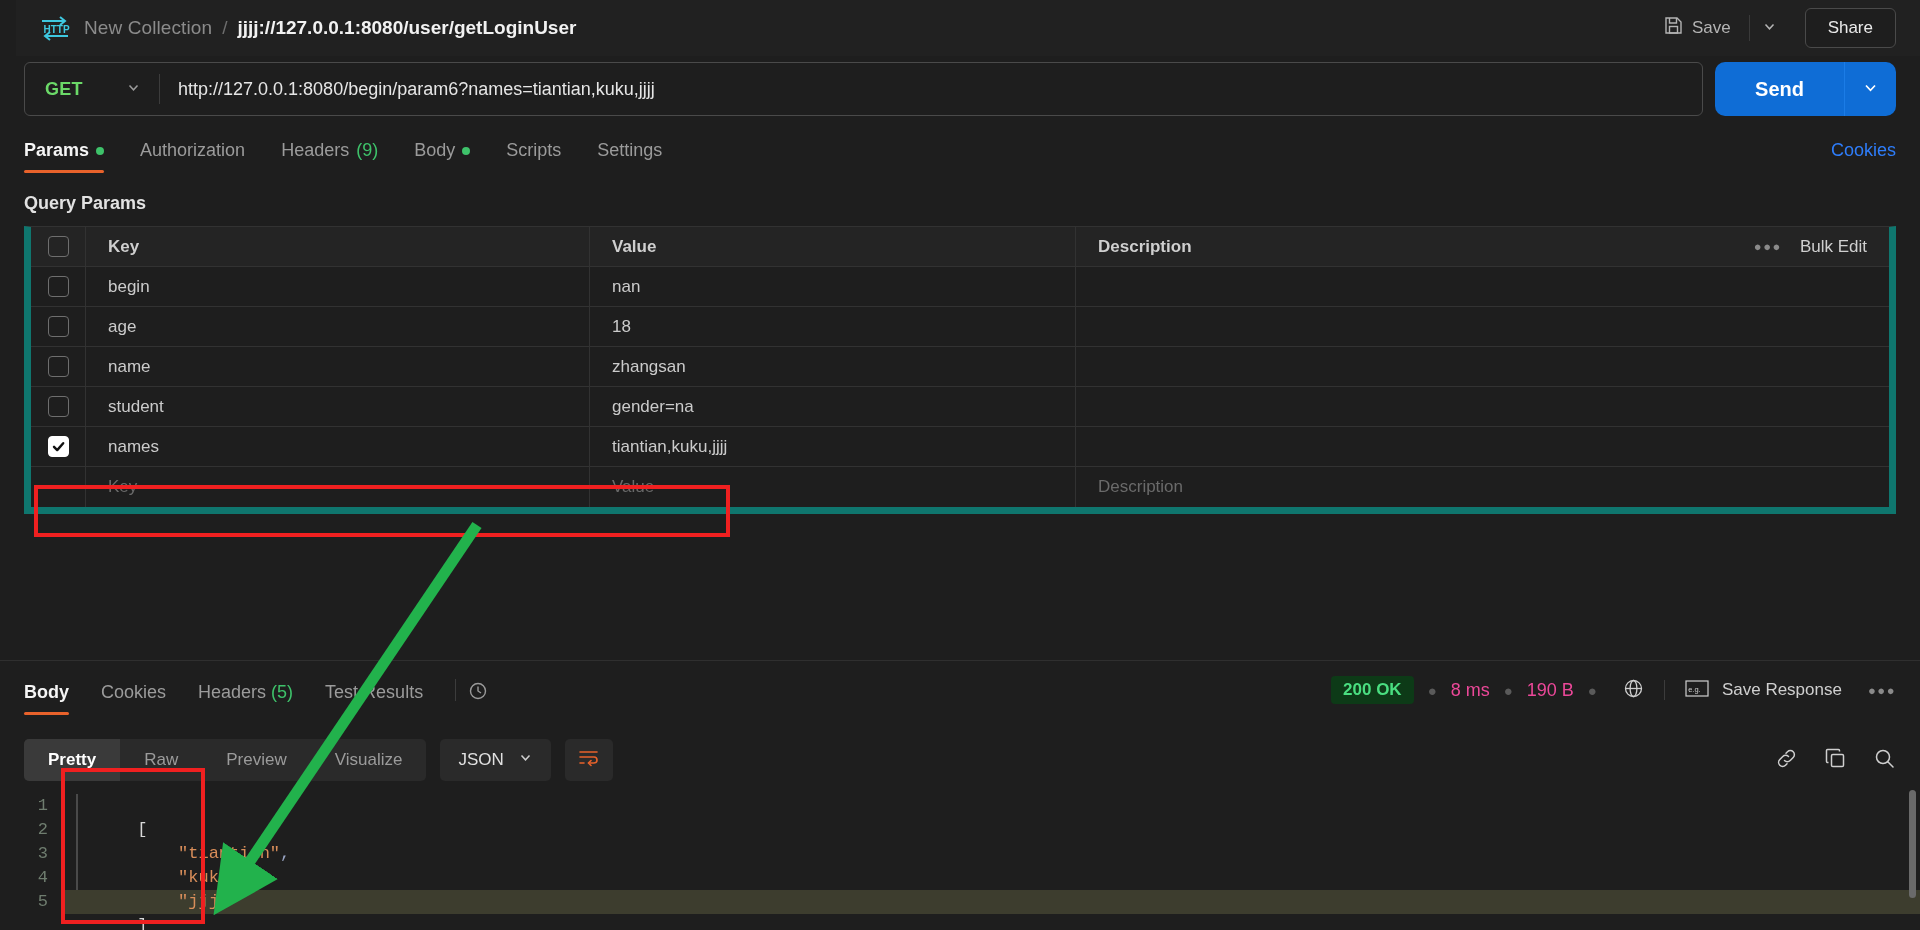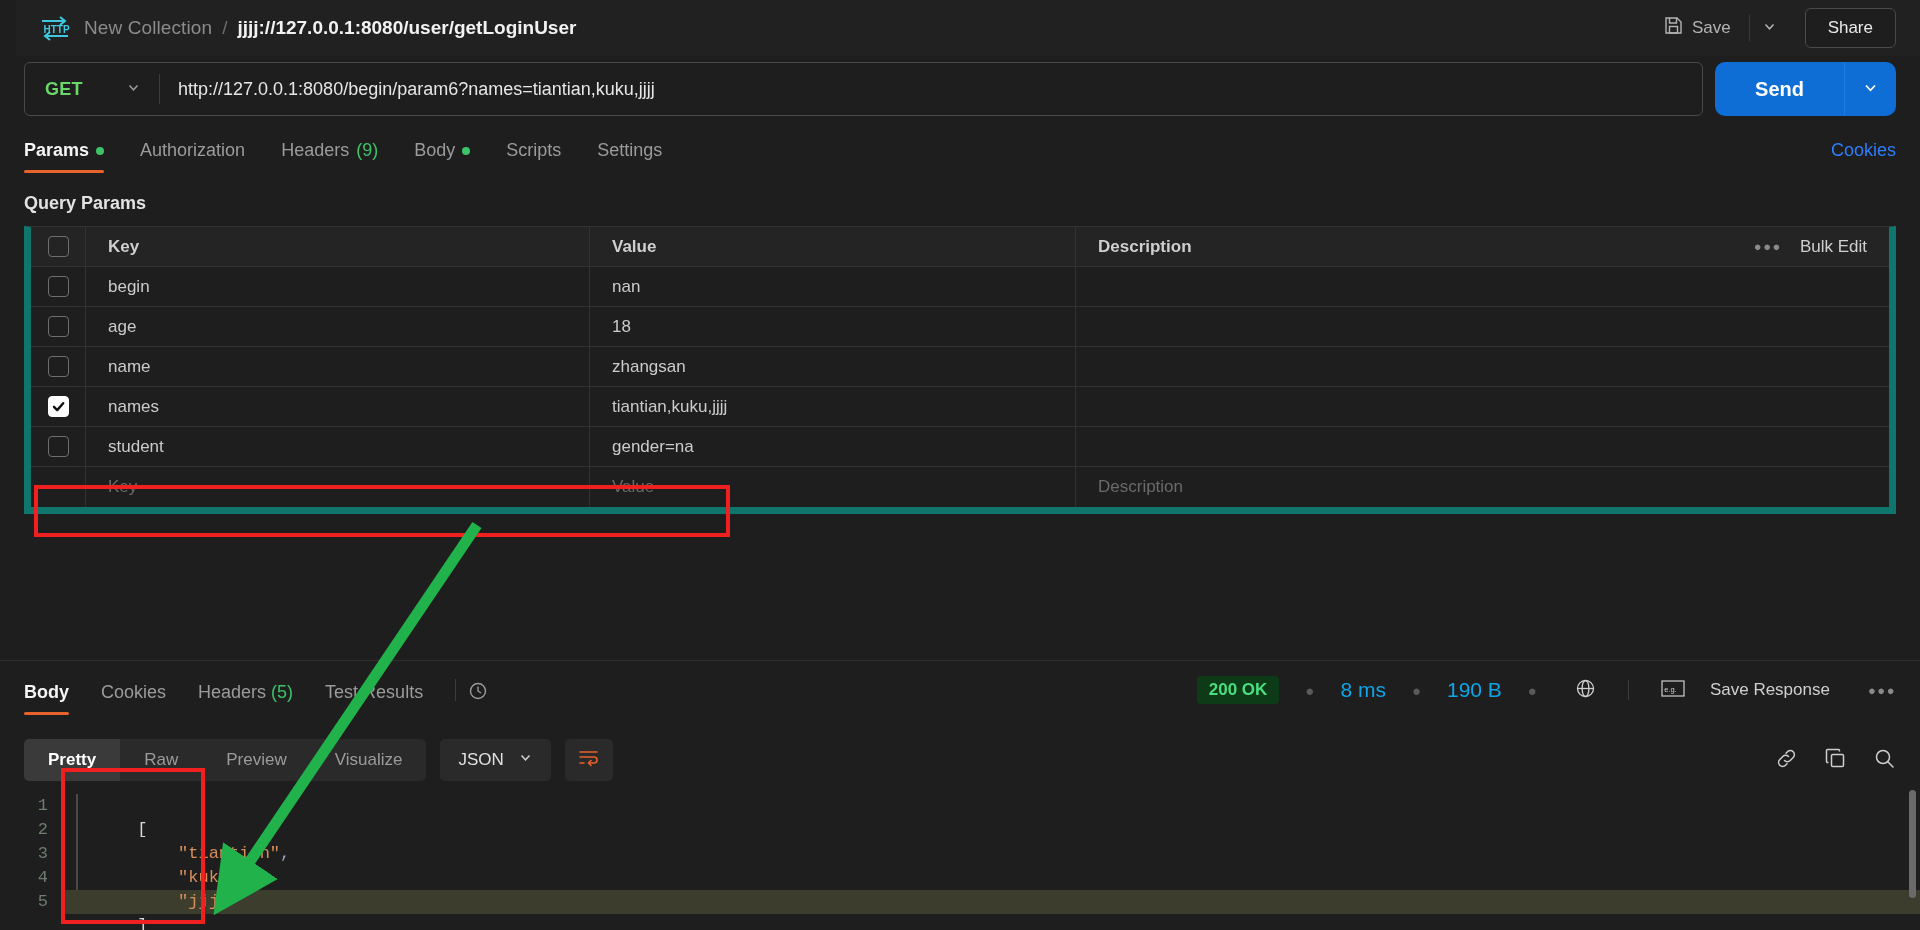--- a/index.html
+++ b/index.html
@@ -147,29 +147,29 @@
     font-size: 18px; color: #9b9b9b; cursor: pointer; white-space: nowrap;
   }
   .rstab.active { color: #f5f5f5; font-weight: bold; }
   .rstab.active::after {
     content: ""; position: absolute; left: 0; right: 0; bottom: 0;
     height: 3px; background: #e8622b; border-radius: 2px;
   }
   .vdiv { width: 1px; height: 22px; background: #3c3c3c; margin: 0 12px 14px 0; }
   .clock-ic { padding-bottom: 10px; cursor: pointer; }
   .resp-meta {
-    margin-left: auto; display: flex; align-items: center; gap: 16px;
+    margin-left: auto; display: flex; align-items: center; gap: 4px;
     padding-bottom: 11px;
   }
   .status-pill {
     background: #0d3a17; color: #4ade80; font-size: 17px; font-weight: bold;
     padding: 4px 12px; border-radius: 4px;
   }
   .meta-sep { color: #5a5a5a; margin: 0 10px; font-size: 15px; }
-  .meta-txt { color: #0ea5e9; font-size: 21px; }
+  .meta-txt { color: #ec4899; font-size: 18px; }
   .globe-ic { margin-left: 12px; cursor: pointer; }
   .meta-vdiv { width: 1px; height: 20px; background: #3c3c3c; margin: 0 16px; }
   .save-resp { color: #cfcfcf; font-size: 17px; cursor: pointer; }
   .eg-ic { margin-right: 9px; }
 
   
   .bodytools {
     position: absolute; left: 0; right: 0; top: 732px; height: 56px;
     display: flex; align-items: center; padding: 0 24px; gap: 14px;
   }
@@ -380,46 +380,46 @@
     <div class="c-val">
       <span class="cell-txt">zhangsan</span>
     </div>
     <div class="c-desc">
       <span class="cell-txt"></span>
     </div>
   </div>
 
   <div class="trow">
     <div class="c-check">
+      <span class="cbox"></span>
+    </div>
+    <div class="c-key">
+      <span class="cell-txt">student</span>
+    </div>
+    <div class="c-val">
+      <span class="cell-txt">gender=na</span>
+    </div>
+    <div class="c-desc">
+      <span class="cell-txt"></span>
+    </div>
+  </div>
+
+  <div class="trow">
+    <div class="c-check">
       <span class="cbox checked">
         <svg width="15" height="15" viewBox="0 0 15 15" fill="none" stroke="#111" stroke-width="2.4" stroke-linecap="round" stroke-linejoin="round">
             <path d="M3 7.8l3.2 3.3L12.2 4.2"></path>
           </svg>
       </span>
     </div>
     <div class="c-key">
       <span class="cell-txt">names</span>
     </div>
     <div class="c-val">
       <span class="cell-txt">tiantian,kuku,jjjj</span>
-    </div>
-    <div class="c-desc">
-      <span class="cell-txt"></span>
-    </div>
-  </div>
-
-  <div class="trow">
-    <div class="c-check">
-      <span class="cbox"></span>
-    </div>
-    <div class="c-key">
-      <span class="cell-txt">student</span>
-    </div>
-    <div class="c-val">
-      <span class="cell-txt">gender=na</span>
     </div>
     <div class="c-desc">
       <span class="cell-txt"></span>
     </div>
   </div>
 
   <div class="trow">
     <div class="c-check"></div>
     <div class="c-key">
       <span class="cell-ph">Key</span>

